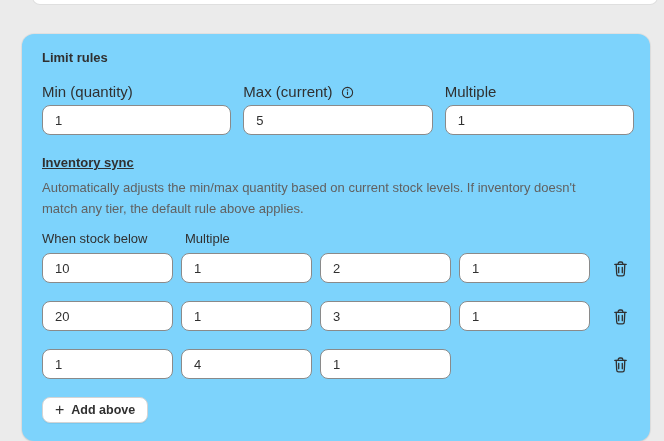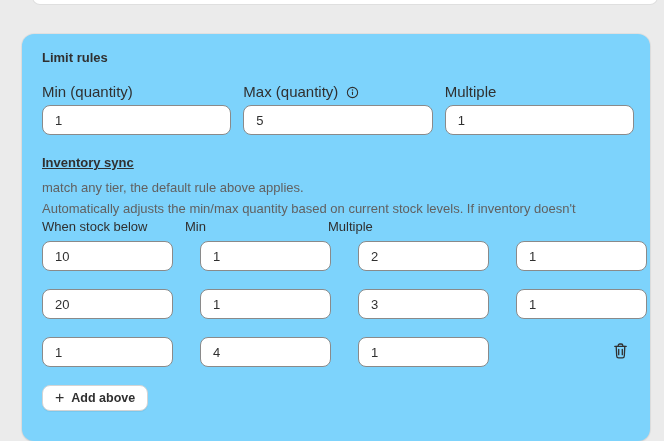--- a/index.html
+++ b/index.html
@@ -73,30 +73,31 @@
   .desc {
     margin-top: 6px;
     font-size: 13px;
     line-height: 21px;
     color: #616161;
   }
 
   .tier-cols {
     display: flex;
     gap: 12px;
+    margin-top: 12px;
     font-size: 13px;
     line-height: 16px;
     color: #303030;
   }
   .tier-col-label { width: 131px; flex: 0 0 131px; }
 
   .tier-row {
     display: flex;
-    align-items: flex-start;
-    gap: 27px;
+    align-items: flex-end;
+    gap: 8px;
     width: 592px;
     margin-top: 6px;
     margin-bottom: 18px;
   }
   .tier-row + .tier-row { margin-top: 0; }
   .tier-input-wrap { width: 131px; flex: 0 0 131px; }
 
   .trash-btn {
     margin-left: auto;
     width: 28px; height: 28px;
@@ -139,47 +140,46 @@
 
   <h2 class="section-title">Limit rules</h2>
 
   <div class="fields-row">
     <div class="field">
       <div class="field-label">Min (quantity)</div>
       <input class="text-input" type="text" value="1" style="">
     </div>
     <div class="field">
       <div class="field-label">
-        <span>Max (quantity)</span>
+        <span>Max (current)</span>
         <span style="display:inline-flex;">
           <svg width="13" height="13" viewBox="0 0 16 16">
             <circle cx="8" cy="8" r="6.3" fill="none" stroke="#303030" stroke-width="1.3"></circle>
             <circle cx="8" cy="5" r="0.95" fill="#303030"></circle>
             <rect x="7.35" y="6.9" width="1.3" height="4.3" rx="0.65" fill="#303030"></rect>
           </svg>
         </span>
       </div>
       <input class="text-input" type="text" value="5" style="">
     </div>
     <div class="field">
       <div class="field-label">Multiple</div>
       <input class="text-input" type="text" value="1" style="">
     </div>
   </div>
 
   <h2 class="section-title sync-title">Inventory sync</h2>
 
   <div class="desc">
+    <div>Automatically adjusts the min/max quantity based on current stock levels. If inventory doesn't</div>
     <div>match any tier, the default rule above applies.</div>
-    <div>Automatically adjusts the min/max quantity based on current stock levels. If inventory doesn't</div>
   </div>
 
   <div class="tier-cols">
     <div class="tier-col-label">When stock below</div>
-    <div class="tier-col-label">Min</div>
     <div class="tier-col-label">Multiple</div>
   </div>
 
   <div class="tier-row">
     <div class="tier-input-wrap"><input class="text-input" type="text" value="10" style=""></div>
     <div class="tier-input-wrap"><input class="text-input" type="text" value="1" style=""></div>
     <div class="tier-input-wrap"><input class="text-input" type="text" value="2" style=""></div>
     <div class="tier-input-wrap"><input class="text-input" type="text" value="1" style=""></div>
     <button class="trash-btn">
       <span style="display:inline-flex;">

